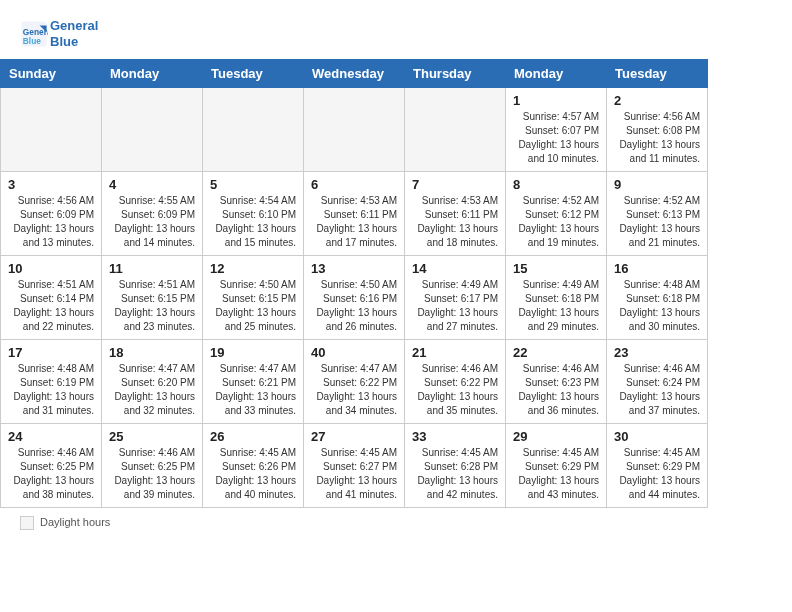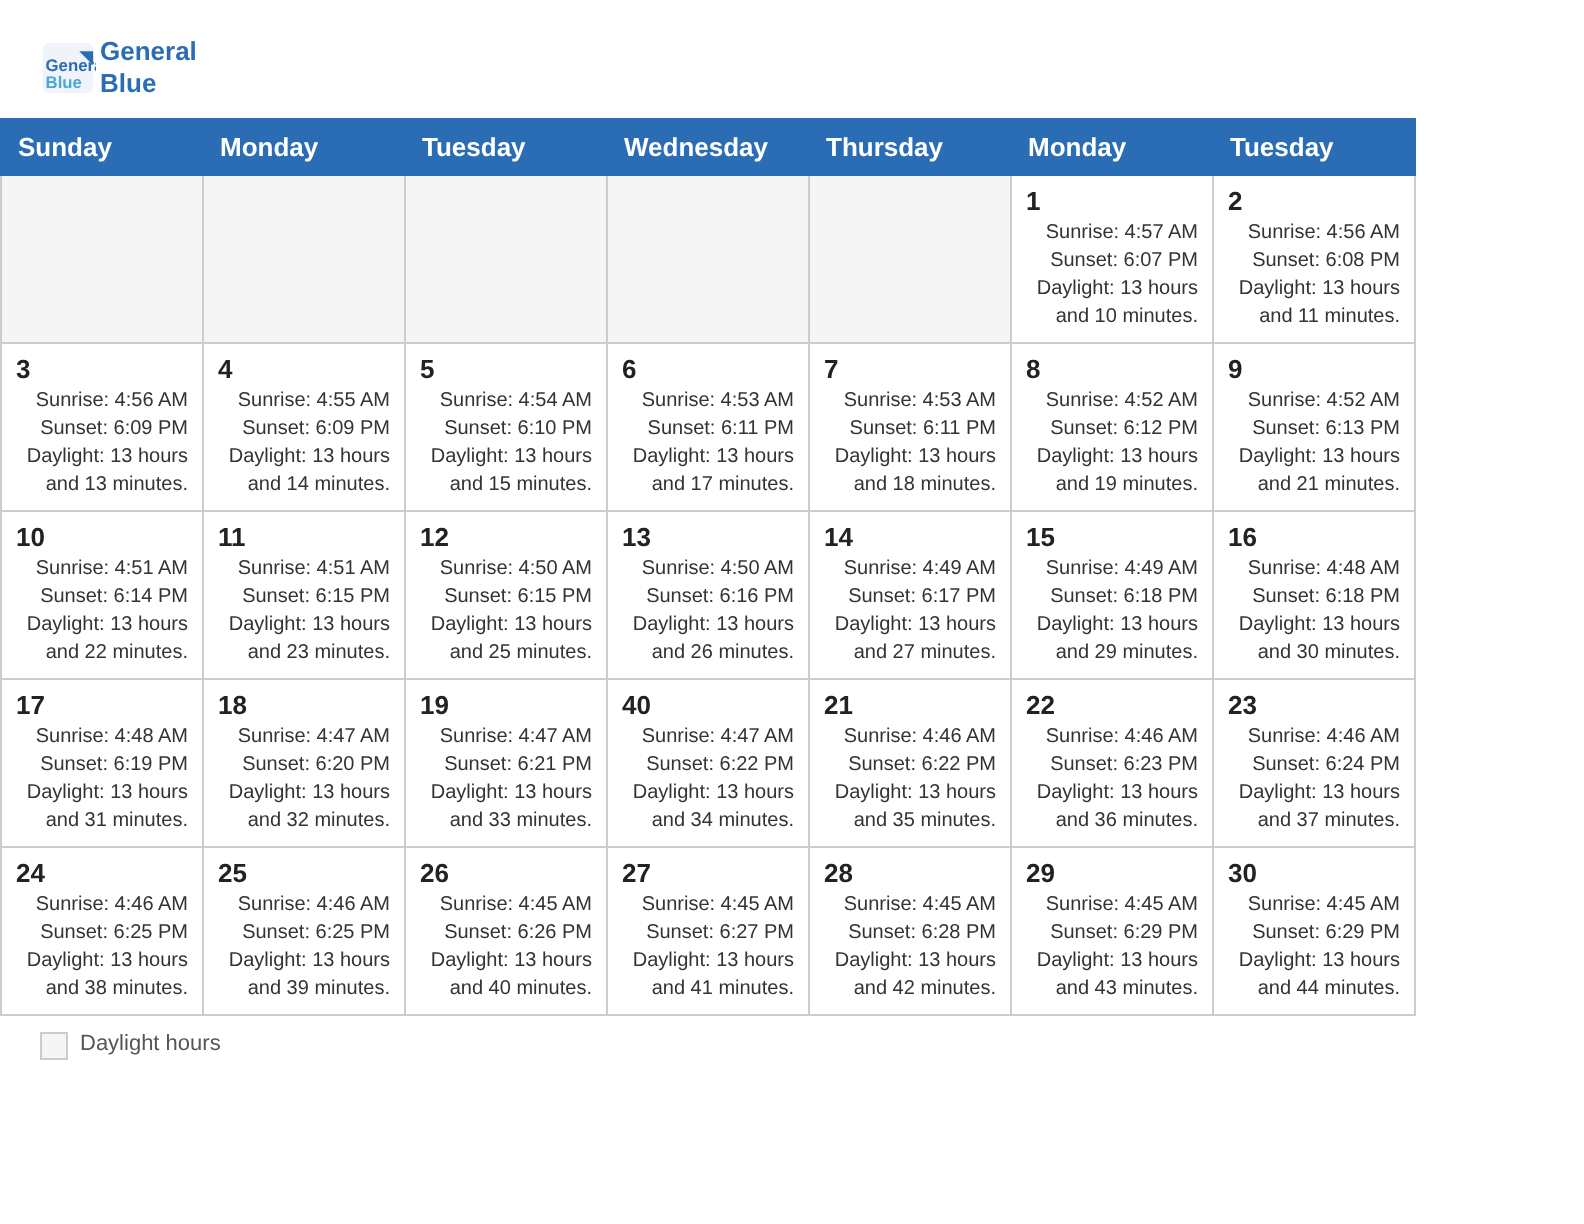--- a/index.html
+++ b/index.html
@@ -306,21 +306,21 @@
 Sunset: 6:26 PM
 Daylight: 13 hours and 40 minutes.</div>
         </td>
         <td>
           <span class="day-num">27</span>
           <div class="day-info" style="white-space: pre-line;">Sunrise: 4:45 AM
 Sunset: 6:27 PM
 Daylight: 13 hours and 41 minutes.</div>
         </td>
         <td>
-          <span class="day-num">28</span>
+          <span class="day-num">33</span>
           <div class="day-info" style="white-space: pre-line;">Sunrise: 4:45 AM
 Sunset: 6:28 PM
 Daylight: 13 hours and 42 minutes.</div>
         </td>
         <td>
           <span class="day-num">29</span>
           <div class="day-info" style="white-space: pre-line;">Sunrise: 4:45 AM
 Sunset: 6:29 PM
 Daylight: 13 hours and 43 minutes.</div>
         </td>

